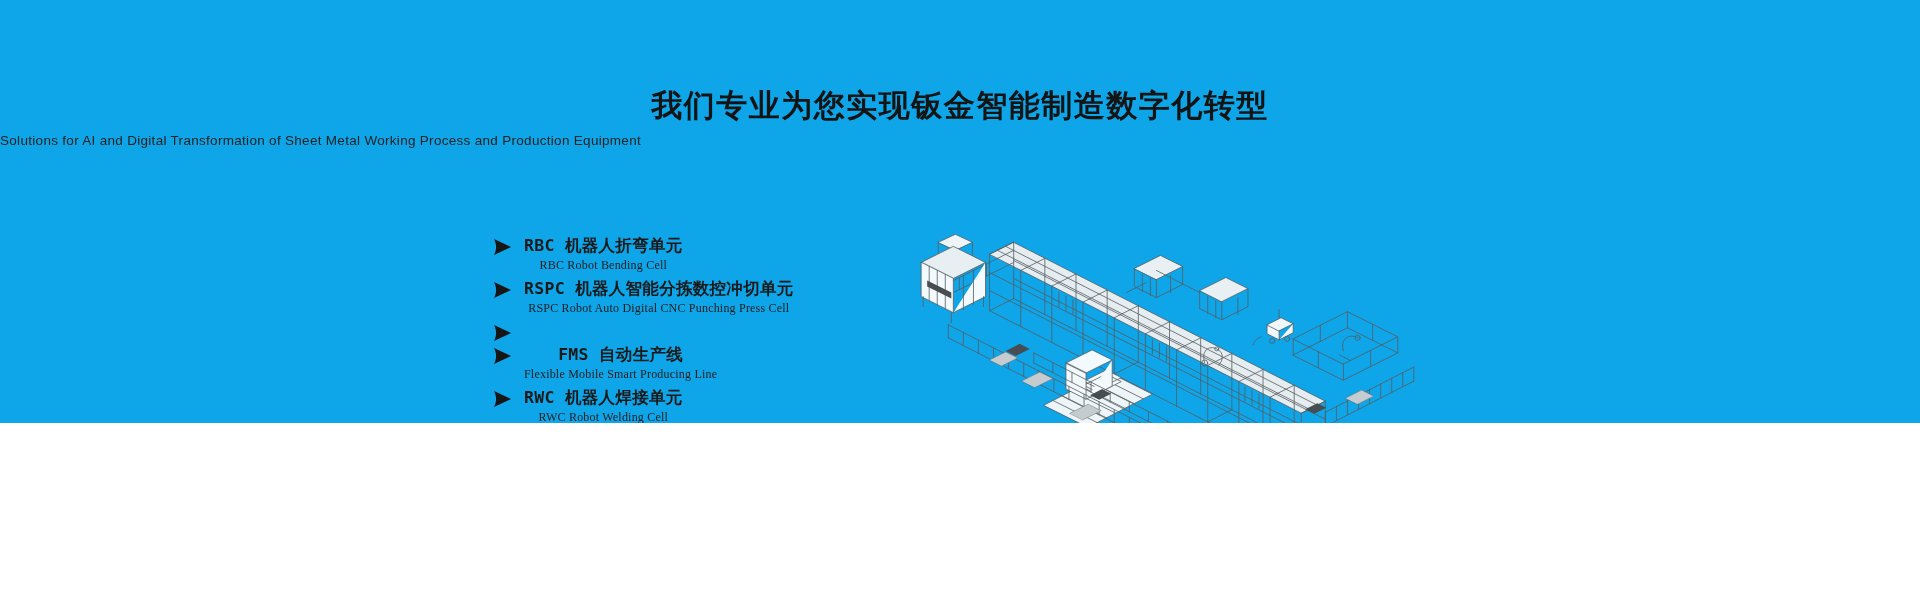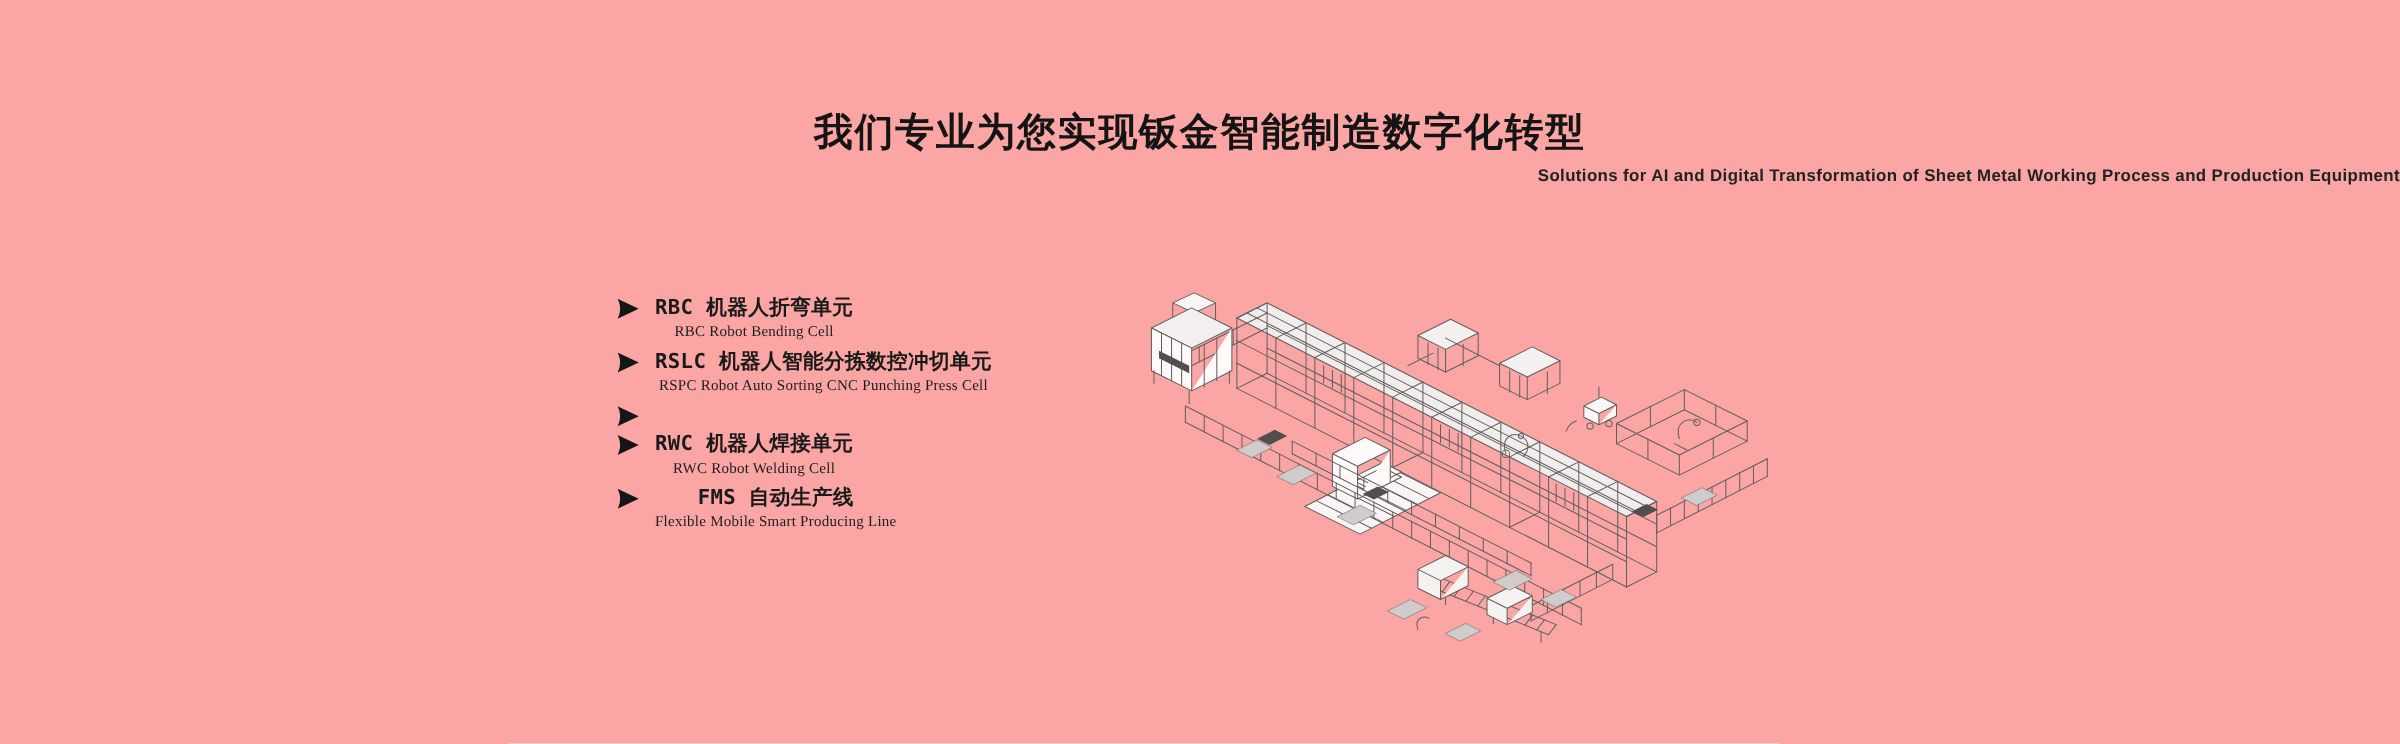--- a/index.html
+++ b/index.html
@@ -1,33 +1,33 @@
 <!DOCTYPE html>
 <html><head>
 <meta charset="utf-8">
 <style>
   html,body{margin:0;padding:0;background:#ffffff;}
   .banner{
     position:relative;
-    width:1920px;height:595px;
-    background:#fca5a5;
+    width:1920px;height:423px;
+    background:#0ea5e9;
     overflow:hidden;
     font-family:"Liberation Sans",sans-serif;
   }
   .title{
     position:absolute;top:90px;left:0;width:100%;
     text-align:center;
     font-size:31px;line-height:1.05;font-weight:700;
     color:#141414;letter-spacing:1.5px;
     font-family:"Liberation Sans",sans-serif;
   }
   .subtitle{
     position:absolute;top:134px;left:0;width:100%;
-    text-align:right;
-    font-size:13.5px;line-height:1.1;font-weight:700;
+    text-align:left;
+    font-size:13.5px;line-height:1.1;font-weight:400;
     color:#232323;letter-spacing:0.3px;
     font-family:"Liberation Sans",sans-serif;
   }
   .product-list{
     position:absolute;left:494px;top:236px;width:470px;
   }
   .item{
     display:flex;align-items:flex-start;
     margin-bottom:4.5px;
     text-align:center;
@@ -73,48 +73,48 @@
         <div class="zh">RBC 机器人折弯单元</div>
         <div class="en">RBC Robot Bending Cell</div>
       </div>
     </div>
 
     <div class="item">
       <svg class="arrow" viewBox="0 0 17 16">
           <path d="M0,0 L17,8 L0,16 C2.8,11 2.8,5 0,0 Z" fill="#161616"></path>
         </svg>
       <div class="txt">
-        <div class="zh">RSLC 机器人智能分拣数控冲切单元</div>
-        <div class="en">RSPC Robot Auto Sorting CNC Punching Press Cell</div>
-      </div>
-    </div>
-
-    <div class="item">
-      <svg class="arrow" viewBox="0 0 17 16">
-          <path d="M0,0 L17,8 L0,16 C2.8,11 2.8,5 0,0 Z" fill="#161616"></path>
-        </svg>
+        <div class="zh">RSPC 机器人智能分拣数控冲切单元</div>
+        <div class="en">RSPC Robot Auto Digital CNC Punching Press Cell</div>
+      </div>
+    </div>
+
+    <div class="item">
+      <svg class="arrow" viewBox="0 0 17 16">
+          <path d="M0,0 L17,8 L0,16 C2.8,11 2.8,5 0,0 Z" fill="#161616"></path>
+        </svg>
+    </div>
+
+    <div class="item">
+      <svg class="arrow" viewBox="0 0 17 16">
+          <path d="M0,0 L17,8 L0,16 C2.8,11 2.8,5 0,0 Z" fill="#161616"></path>
+        </svg>
+      <div class="txt">
+        <div class="zh">FMS 自动生产线</div>
+        <div class="en">Flexible Mobile Smart Producing Line</div>
+      </div>
     </div>
 
     <div class="item">
       <svg class="arrow" viewBox="0 0 17 16">
           <path d="M0,0 L17,8 L0,16 C2.8,11 2.8,5 0,0 Z" fill="#161616"></path>
         </svg>
       <div class="txt">
         <div class="zh">RWC 机器人焊接单元</div>
         <div class="en">RWC Robot Welding Cell</div>
-      </div>
-    </div>
-
-    <div class="item">
-      <svg class="arrow" viewBox="0 0 17 16">
-          <path d="M0,0 L17,8 L0,16 C2.8,11 2.8,5 0,0 Z" fill="#161616"></path>
-        </svg>
-      <div class="txt">
-        <div class="zh">FMS 自动生产线</div>
-        <div class="en">Flexible Mobile Smart Producing Line</div>
       </div>
     </div>
 
 
   </div>
 
   <svg class="illustration" viewBox="0 0 545 310" xmlns="http://www.w3.org/2000/svg">
     <g stroke="#5a5a5a" stroke-width="0.8" fill="none" stroke-linecap="round" stroke-linejoin="round">
 
       <path d="M120 30 L430 188 L406 200 L96 42 Z" fill="#f1f1f1"></path>

